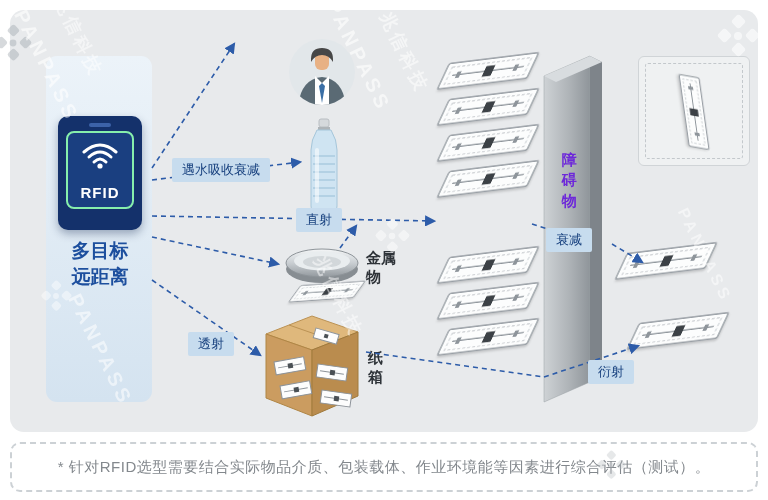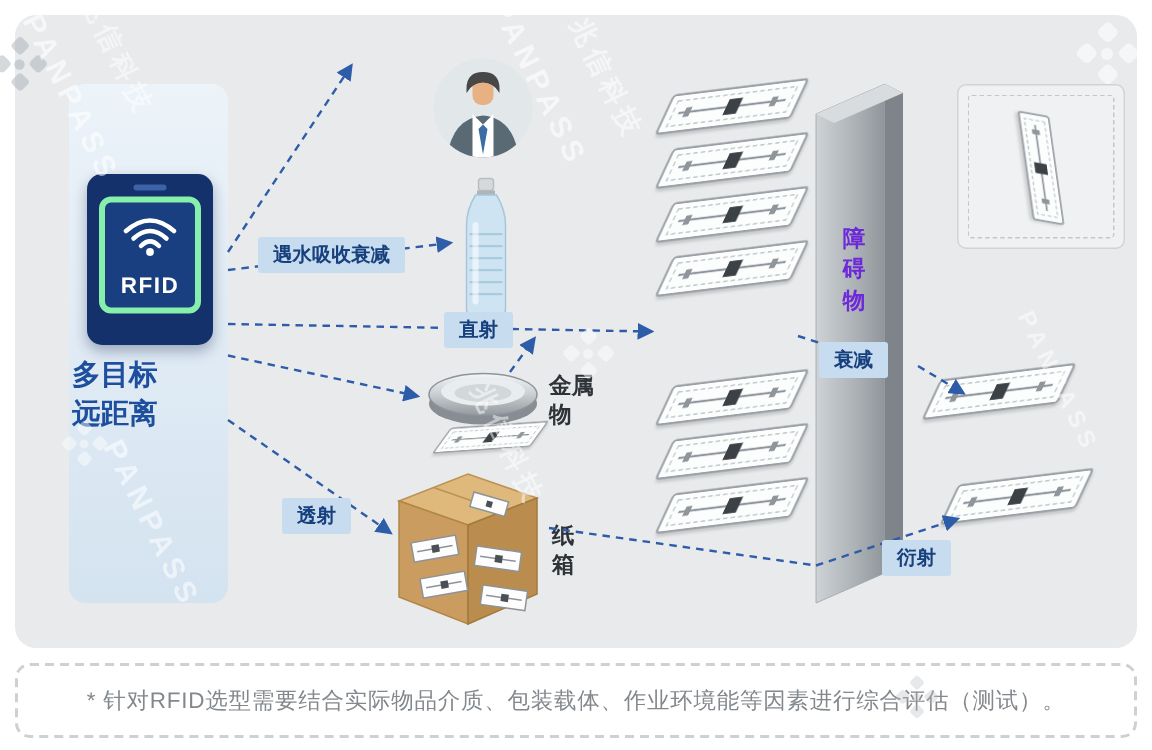--- a/index.html
+++ b/index.html
@@ -14,29 +14,29 @@
   .reader-strip{position:absolute;left:6px;top:46px;width:28px;height:346px;
     background:#dfe5e9;border-radius:9px;display:flex;align-items:center;justify-content:center}
   .vwrap{width:1.1em;text-align:center;word-break:break-all;line-height:1.35;
     font-weight:bold;color:#33383d;font-size:16px}
   .device-panel{position:absolute;left:36px;top:46px;width:106px;height:346px;
     background:linear-gradient(180deg,#ecf3f9 0%,#d4e3f0 100%);border-radius:11px}
   .device{position:absolute;left:48px;top:106px;width:84px;height:114px;background:#14316b;
     border-radius:10px;box-shadow:0 4px 9px rgba(20,40,80,.35)}
   .device .slot{position:absolute;left:31px;top:7px;width:22px;height:4px;background:#3c62a8;border-radius:2px}
   .device .screen{position:absolute;left:8px;top:15px;width:68px;height:78px;background:#1a3f80;
-    border:4px solid #86efac;border-radius:8px}
+    border:2px solid #86efac;border-radius:8px}
   .device .screen svg{display:block;margin:7px auto 0}
   .device .rfid-label{position:absolute;bottom:6px;width:100%;text-align:center;color:#fff;
     font-weight:bold;font-size:15px;letter-spacing:1px}
-  .features{position:absolute;left:38px;top:228px;width:104px;
+  .features{position:absolute;left:38px;top:228px;width:104px;text-align:center;
     color:#1d4f9e;font-weight:bold;font-size:19px;line-height:26px}
 
   
-  .pill{position:absolute;background:#c7dcee;color:#17407e;font-weight:bold;font-size:13px;
+  .pill{position:absolute;background:#c7dcee;color:#17407e;font-weight:normal;font-size:13px;
     padding:3px 10px;border-radius:2px;white-space:nowrap;z-index:6}
 
   
   .person{position:absolute;left:278px;top:28px;width:68px;height:68px}
   .bottle{position:absolute;left:296px;top:108px;width:36px;height:98px}
   .metal-disc{position:absolute;left:274px;top:232px;width:76px;height:44px}
   .obj-label{position:absolute;font-weight:bold;font-size:15px;color:#2e3338;line-height:19px;}
   .box{position:absolute;left:248px;top:296px;width:108px;height:112px}
 
   

